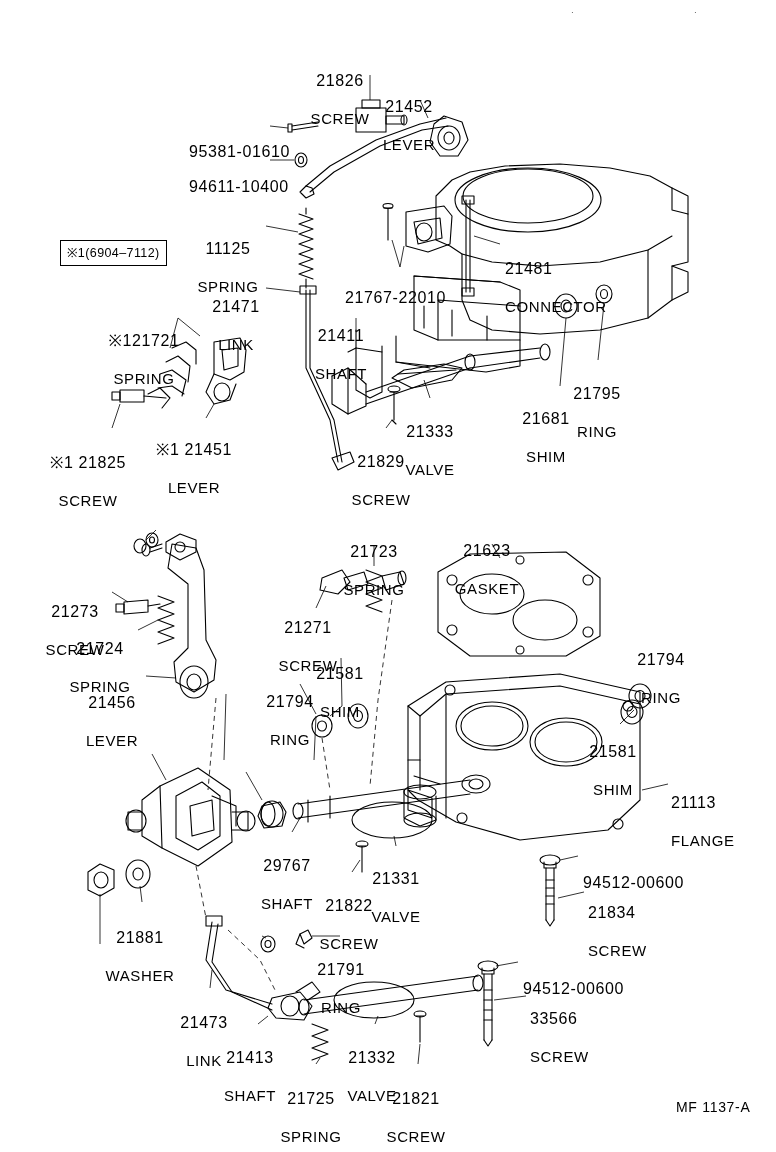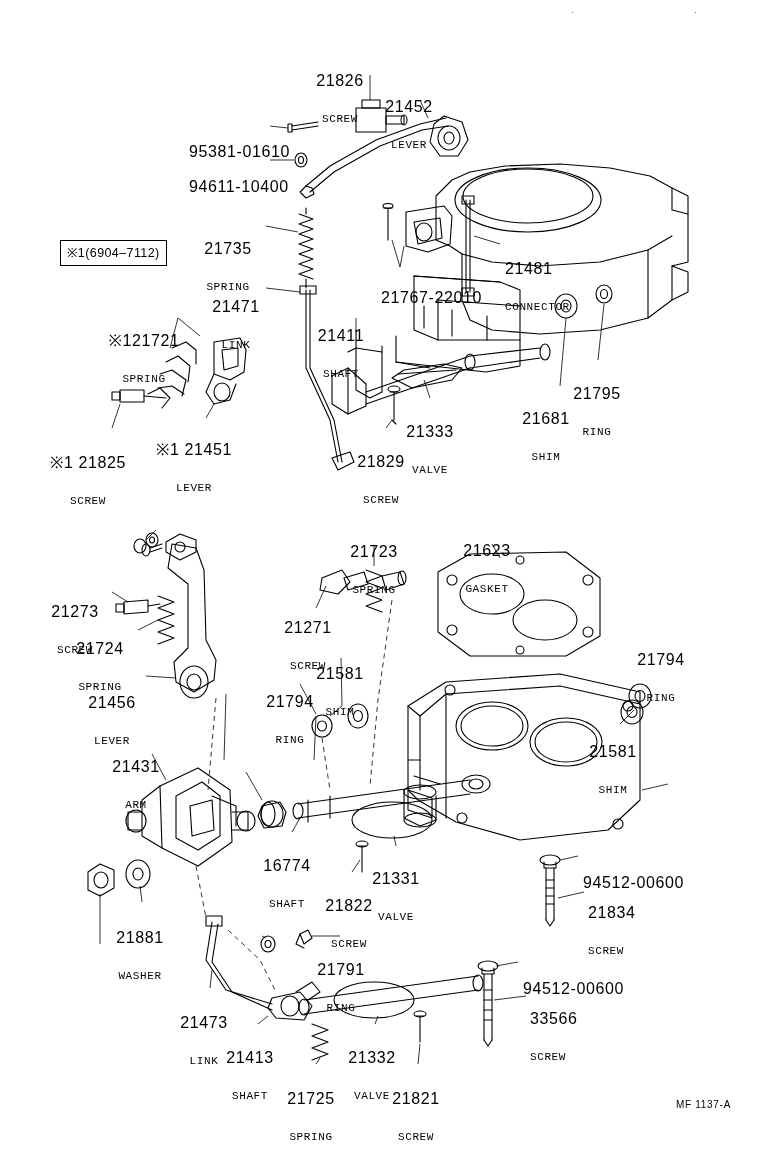--- a/index.html
+++ b/index.html
@@ -33,38 +33,37 @@
     white-space: pre;
     color: #000;
   }
   .lbl .num {
     display: block;
     font-size: 16px;
     letter-spacing: 0.6px;
   }
   .lbl .nm {
     display: block;
-    font-size: 11px;
+    font-size: 15px;
     letter-spacing: 0.6px;
-    font-family: Liberation Mono, monospace;
   }
   .ctr { text-align: center; }
   .lft { text-align: left; }
   .note {
     position: absolute;
     font-size: 12.5px;
     letter-spacing: 0.4px;
     padding: 3px 6px 4px 6px;
     border: 1px solid #000;
     background: #fff;
     white-space: pre;
   }
   .footer {
     position: absolute;
-    font-size: 10px;
+    font-size: 14px;
     letter-spacing: 0.7px;
     color: #000;
     text-align: center;
   }
   .tiny {
     position: absolute;
     font-size: 8px;
     color: #444;
   }
 </style>
@@ -373,24 +372,24 @@
     <span class="num">21452</span>
     <span class="nm">LEVER</span>
   </div>
   <div class="lbl lft" style="left:189px; top:121px;">
     <span class="num">95381-01610</span>
   </div>
   <div class="lbl lft" style="left:189px; top:156px;">
     <span class="num">94611-10400</span>
   </div>
   <div class="lbl ctr" style="left:188px; top:218px; width:80px;">
-    <span class="num">21735</span>
+    <span class="num">11125</span>
     <span class="nm">SPRING</span>
   </div>
-  <div class="lbl lft" style="left:345px; top:267px;margin-left:36px;">
+  <div class="lbl lft" style="left:345px; top:267px;">
     <span class="num">21767-22010</span>
   </div>
   <div class="lbl lft" style="left:505px; top:238px;">
     <span class="num">21481</span>
     <span class="nm">CONNECTOR</span>
   </div>
   <div class="lbl ctr" style="left:196px; top:276px; width:80px;">
     <span class="num">21471</span>
     <span class="nm">LINK</span>
   </div>
@@ -460,26 +459,26 @@
     <span class="nm">LEVER</span>
   </div>
   <div class="lbl ctr" style="left:250px; top:671px; width:80px;">
     <span class="num">21794</span>
     <span class="nm">RING</span>
   </div>
   <div class="lbl ctr" style="left:573px; top:721px; width:80px;">
     <span class="num">21581</span>
     <span class="nm">SHIM</span>
   </div>
-  <div class="lbl ctr" style="left:96px; top:736px; width:80px;">
-    <span class="num">21431</span>
-    <span class="nm">ARM</span>
+  <div class="lbl lft" style="left:671px; top:772px;">
+    <span class="num">21113</span>
+    <span class="nm">FLANGE</span>
   </div>
   <div class="lbl ctr" style="left:247px; top:835px; width:80px;">
-    <span class="num">16774</span>
+    <span class="num">29767</span>
     <span class="nm">SHAFT</span>
   </div>
   <div class="lbl ctr" style="left:356px; top:848px; width:80px;">
     <span class="num">21331</span>
     <span class="nm">VALVE</span>
   </div>
   <div class="lbl lft" style="left:583px; top:852px;">
     <span class="num">94512-00600</span>
   </div>
   <div class="lbl ctr" style="left:309px; top:875px; width:80px;">

